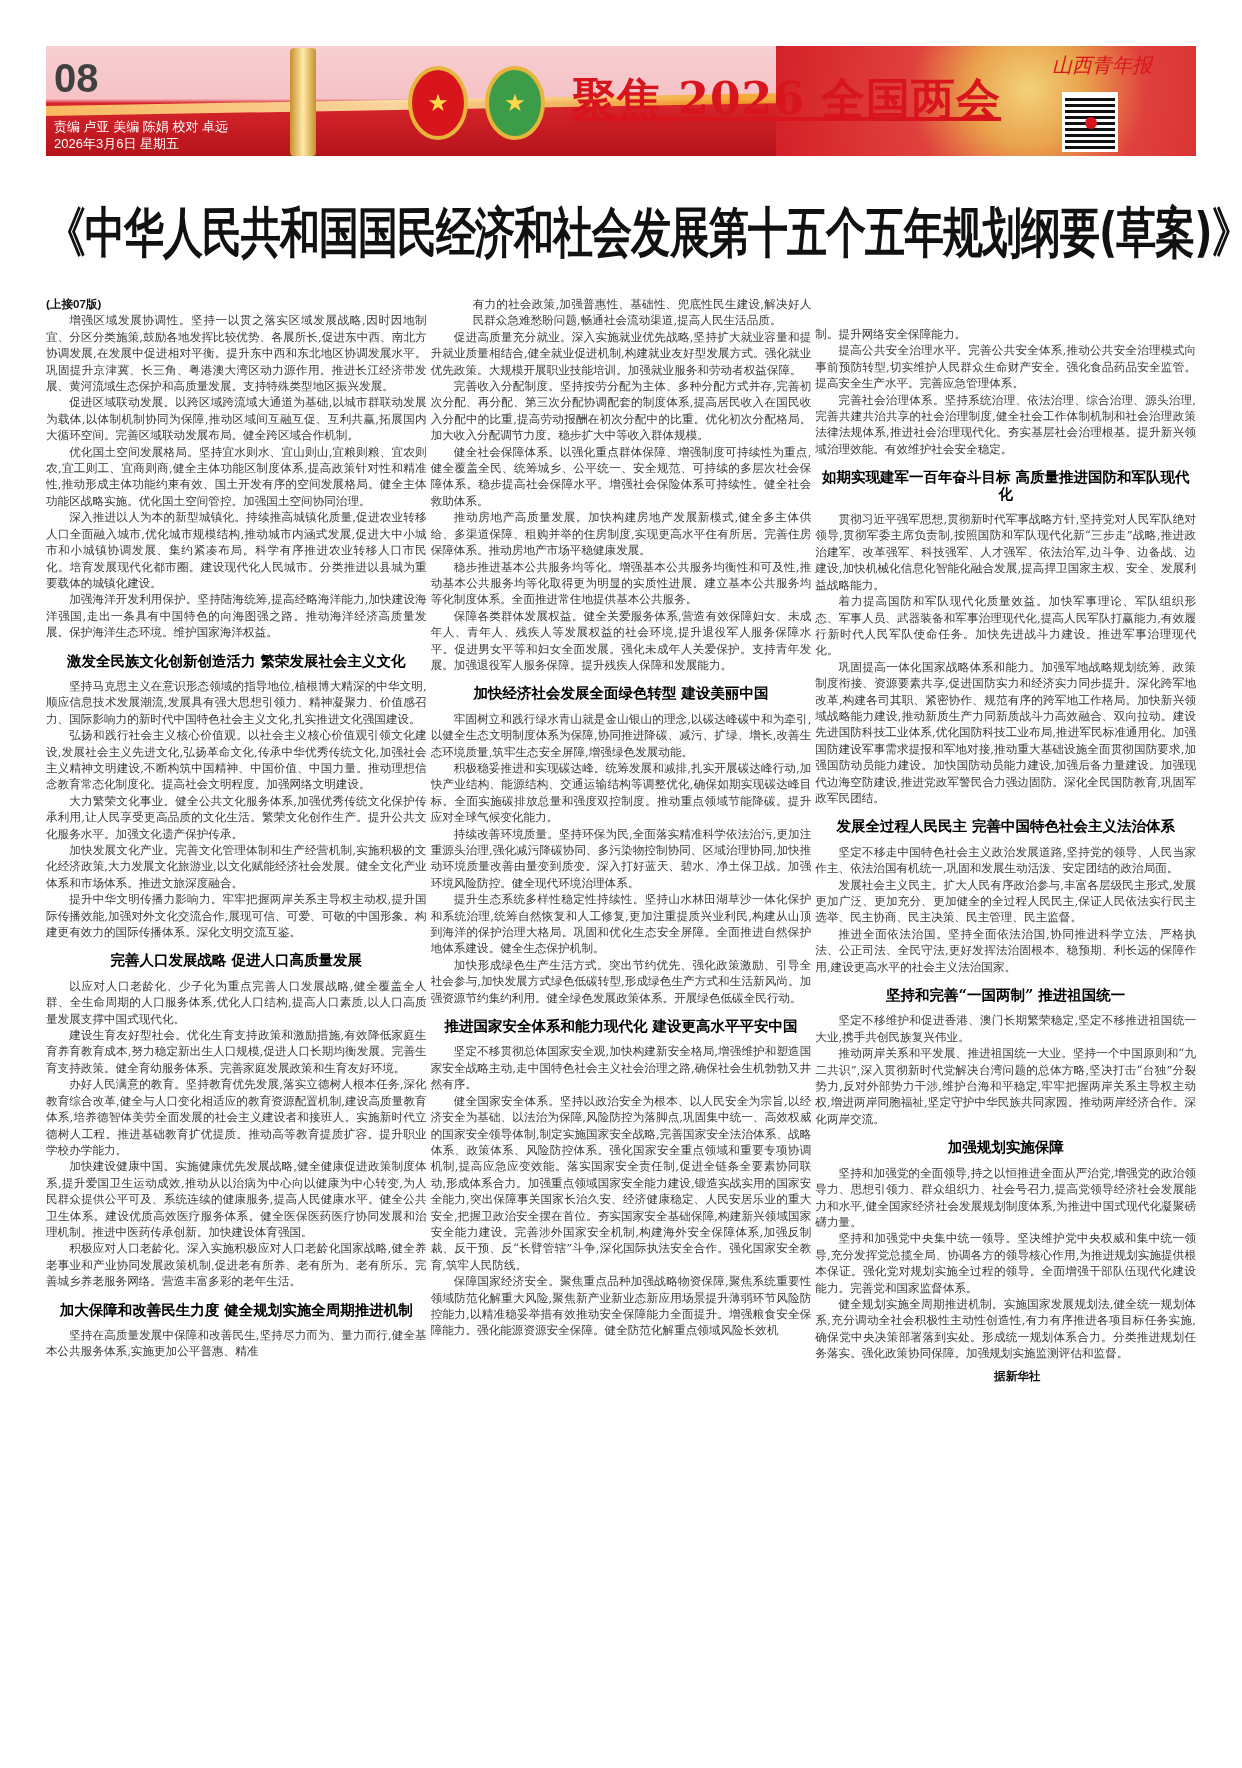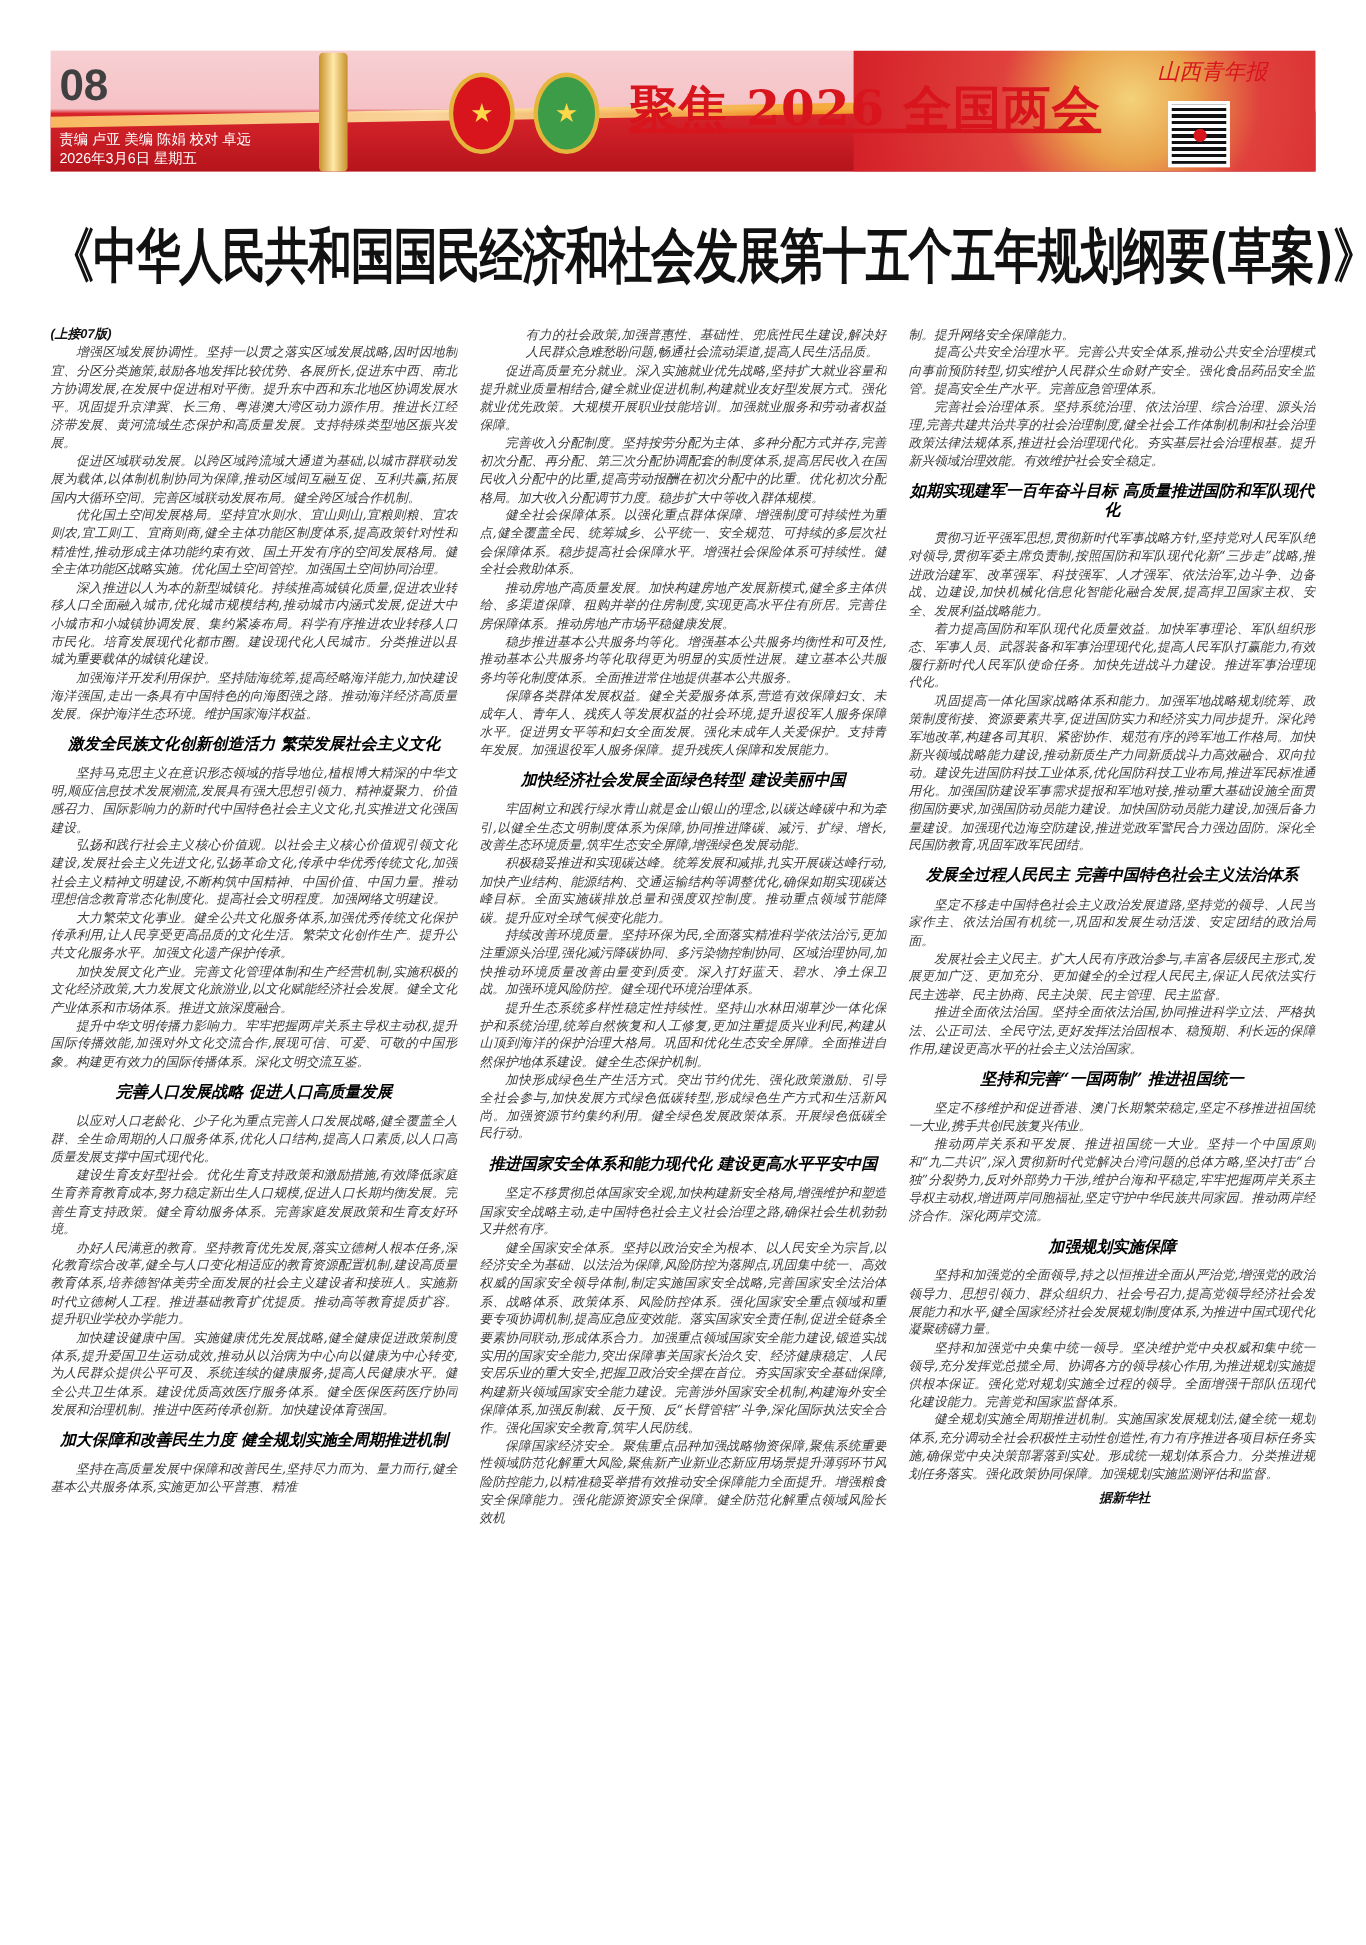--- a/index.html
+++ b/index.html
@@ -26,21 +26,21 @@
   .emblem.e1 { left: 408px; }
   .emblem.e2 { left: 485px; background: #3d9c48; }
   .banner-title { position: absolute; left: 572px; top: 70px; font-family: "DejaVu Serif", serif; font-weight: bold; font-size: 44px; color: #d8141c; letter-spacing: 1px; text-decoration: underline; }
   .logo { position: absolute; left: 1052px; top: 52px; font-family: "DejaVu Serif", serif; font-style: italic; font-size: 20px; color: #d8141c; }
   .qr { position: absolute; left: 1062px; top: 92px; width: 56px; height: 60px; background:
     repeating-linear-gradient(0deg,#111 0 3px,#fff 3px 6px), #fff; border: 3px solid #fff; }
   .qr::after { content:""; position:absolute; left:20px; top:22px; width:12px; height:12px; border-radius:50%; background:#d8141c; }
 
   .headline { position: absolute; left: 46px; top: 196px; width: 1150px; text-align: center; font-family: "DejaVu Sans", sans-serif; font-weight: bold; font-size: 40px; color: #111; letter-spacing: -1px; transform: scaleY(1.35); transform-origin: top; white-space: nowrap; }
 
-  .columns { position: absolute; left: 46px; top: 296px; width: 1150px; height: 1440px; display: flex; gap: 20px; font-style: italic; }
+  .columns { position: absolute; left: 46px; top: 296px; width: 1150px; height: 1440px; display: flex; gap: 4px; }
   .col { flex: 1; font-size: 11.6px; line-height: 16.4px; color: #3a3a3a; text-align: justify; overflow: hidden; }
   .col p { text-indent: 2em; }
   .col .cont { text-indent: 0; font-family: "Liberation Sans", sans-serif; font-weight: bold; color: #111; }
   .col h3 { font-size: 14.5px; font-weight: bold; color: #000000; text-align: center; margin: 12px 0 9px; letter-spacing: 0; font-family: "DejaVu Serif", serif; }
   .source { text-align: center; font-family: "Liberation Sans", sans-serif; font-weight: bold; color: #111; margin-top: 6px; }
 </style>
 </head>
 <body>
 
 <div class="banner">
@@ -73,20 +73,21 @@
       <p>坚持马克思主义在意识形态领域的指导地位,植根博大精深的中华文明,顺应信息技术发展潮流,发展具有强大思想引领力、精神凝聚力、价值感召力、国际影响力的新时代中国特色社会主义文化,扎实推进文化强国建设。</p>
       <p>弘扬和践行社会主义核心价值观。以社会主义核心价值观引领文化建设,发展社会主义先进文化,弘扬革命文化,传承中华优秀传统文化,加强社会主义精神文明建设,不断构筑中国精神、中国价值、中国力量。推动理想信念教育常态化制度化。提高社会文明程度。加强网络文明建设。</p>
       <p>大力繁荣文化事业。健全公共文化服务体系,加强优秀传统文化保护传承利用,让人民享受更高品质的文化生活。繁荣文化创作生产。提升公共文化服务水平。加强文化遗产保护传承。</p>
       <p>加快发展文化产业。完善文化管理体制和生产经营机制,实施积极的文化经济政策,大力发展文化旅游业,以文化赋能经济社会发展。健全文化产业体系和市场体系。推进文旅深度融合。</p>
       <p>提升中华文明传播力影响力。牢牢把握两岸关系主导权主动权,提升国际传播效能,加强对外文化交流合作,展现可信、可爱、可敬的中国形象。构建更有效力的国际传播体系。深化文明交流互鉴。</p>
       <h3>完善人口发展战略  促进人口高质量发展</h3>
       <p>以应对人口老龄化、少子化为重点完善人口发展战略,健全覆盖全人群、全生命周期的人口服务体系,优化人口结构,提高人口素质,以人口高质量发展支撑中国式现代化。</p>
       <p>建设生育友好型社会。优化生育支持政策和激励措施,有效降低家庭生育养育教育成本,努力稳定新出生人口规模,促进人口长期均衡发展。完善生育支持政策。健全育幼服务体系。完善家庭发展政策和生育友好环境。</p>
       <p>办好人民满意的教育。坚持教育优先发展,落实立德树人根本任务,深化教育综合改革,健全与人口变化相适应的教育资源配置机制,建设高质量教育体系,培养德智体美劳全面发展的社会主义建设者和接班人。实施新时代立德树人工程。推进基础教育扩优提质。推动高等教育提质扩容。提升职业学校办学能力。</p>
       <p>加快建设健康中国。实施健康优先发展战略,健全健康促进政策制度体系,提升爱国卫生运动成效,推动从以治病为中心向以健康为中心转变,为人民群众提供公平可及、系统连续的健康服务,提高人民健康水平。健全公共卫生体系。建设优质高效医疗服务体系。健全医保医药医疗协同发展和治理机制。推进中医药传承创新。加快建设体育强国。</p>
+      <p>积极应对人口老龄化。深入实施积极应对人口老龄化国家战略,健全养老事业和产业协同发展政策机制,促进老有所养、老有所为、老有所乐。完善城乡养老服务网络。营造丰富多彩的老年生活。</p>
       <h3>加大保障和改善民生力度  健全规划实施全周期推进机制</h3>
       <p>坚持在高质量发展中保障和改善民生,坚持尽力而为、量力而行,健全基本公共服务体系,实施更加公平普惠、精准</p>
     </div>
   <div class="col" id="col1">
       <p style="text-indent: 0px; margin-left: 42px;">有力的社会政策,加强普惠性、基础性、兜底性民生建设,解决好人民群众急难愁盼问题,畅通社会流动渠道,提高人民生活品质。</p>
       <p>促进高质量充分就业。深入实施就业优先战略,坚持扩大就业容量和提升就业质量相结合,健全就业促进机制,构建就业友好型发展方式。强化就业优先政策。大规模开展职业技能培训。加强就业服务和劳动者权益保障。</p>
       <p>完善收入分配制度。坚持按劳分配为主体、多种分配方式并存,完善初次分配、再分配、第三次分配协调配套的制度体系,提高居民收入在国民收入分配中的比重,提高劳动报酬在初次分配中的比重。优化初次分配格局。加大收入分配调节力度。稳步扩大中等收入群体规模。</p>
       <p>健全社会保障体系。以强化重点群体保障、增强制度可持续性为重点,健全覆盖全民、统筹城乡、公平统一、安全规范、可持续的多层次社会保障体系。稳步提高社会保障水平。增强社会保险体系可持续性。健全社会救助体系。</p>
       <p>推动房地产高质量发展。加快构建房地产发展新模式,健全多主体供给、多渠道保障、租购并举的住房制度,实现更高水平住有所居。完善住房保障体系。推动房地产市场平稳健康发展。</p>
       <p>稳步推进基本公共服务均等化。增强基本公共服务均衡性和可及性,推动基本公共服务均等化取得更为明显的实质性进展。建立基本公共服务均等化制度体系。全面推进常住地提供基本公共服务。</p>
@@ -96,21 +97,21 @@
       <p>积极稳妥推进和实现碳达峰。统筹发展和减排,扎实开展碳达峰行动,加快产业结构、能源结构、交通运输结构等调整优化,确保如期实现碳达峰目标。全面实施碳排放总量和强度双控制度。推动重点领域节能降碳。提升应对全球气候变化能力。</p>
       <p>持续改善环境质量。坚持环保为民,全面落实精准科学依法治污,更加注重源头治理,强化减污降碳协同、多污染物控制协同、区域治理协同,加快推动环境质量改善由量变到质变。深入打好蓝天、碧水、净土保卫战。加强环境风险防控。健全现代环境治理体系。</p>
       <p>提升生态系统多样性稳定性持续性。坚持山水林田湖草沙一体化保护和系统治理,统筹自然恢复和人工修复,更加注重提质兴业利民,构建从山顶到海洋的保护治理大格局。巩固和优化生态安全屏障。全面推进自然保护地体系建设。健全生态保护机制。</p>
       <p>加快形成绿色生产生活方式。突出节约优先、强化政策激励、引导全社会参与,加快发展方式绿色低碳转型,形成绿色生产方式和生活新风尚。加强资源节约集约利用。健全绿色发展政策体系。开展绿色低碳全民行动。</p>
       <h3>推进国家安全体系和能力现代化  建设更高水平平安中国</h3>
       <p>坚定不移贯彻总体国家安全观,加快构建新安全格局,增强维护和塑造国家安全战略主动,走中国特色社会主义社会治理之路,确保社会生机勃勃又井然有序。</p>
       <p>健全国家安全体系。坚持以政治安全为根本、以人民安全为宗旨,以经济安全为基础、以法治为保障,风险防控为落脚点,巩固集中统一、高效权威的国家安全领导体制,制定实施国家安全战略,完善国家安全法治体系、战略体系、政策体系、风险防控体系。强化国家安全重点领域和重要专项协调机制,提高应急应变效能。落实国家安全责任制,促进全链条全要素协同联动,形成体系合力。加强重点领域国家安全能力建设,锻造实战实用的国家安全能力,突出保障事关国家长治久安、经济健康稳定、人民安居乐业的重大安全,把握卫政治安全摆在首位。夯实国家安全基础保障,构建新兴领域国家安全能力建设。完善涉外国家安全机制,构建海外安全保障体系,加强反制裁、反干预、反“长臂管辖”斗争,深化国际执法安全合作。强化国家安全教育,筑牢人民防线。</p>
       <p>保障国家经济安全。聚焦重点品种加强战略物资保障,聚焦系统重要性领域防范化解重大风险,聚焦新产业新业态新应用场景提升薄弱环节风险防控能力,以精准稳妥举措有效推动安全保障能力全面提升。增强粮食安全保障能力。强化能源资源安全保障。健全防范化解重点领域风险长效机</p>
     </div>
   <div class="col" id="col2">
-      <p style="text-indent: 0px;">制。提升网络安全保障能力。</p>
+      <p style="text-indent: 0px; margin-top: 30px;">制。提升网络安全保障能力。</p>
       <p>提高公共安全治理水平。完善公共安全体系,推动公共安全治理模式向事前预防转型,切实维护人民群众生命财产安全。强化食品药品安全监管。提高安全生产水平。完善应急管理体系。</p>
       <p>完善社会治理体系。坚持系统治理、依法治理、综合治理、源头治理,完善共建共治共享的社会治理制度,健全社会工作体制机制和社会治理政策法律法规体系,推进社会治理现代化。夯实基层社会治理根基。提升新兴领域治理效能。有效维护社会安全稳定。</p>
       <h3>如期实现建军一百年奋斗目标  高质量推进国防和军队现代化</h3>
       <p>贯彻习近平强军思想,贯彻新时代军事战略方针,坚持党对人民军队绝对领导,贯彻军委主席负责制,按照国防和军队现代化新“三步走”战略,推进政治建军、改革强军、科技强军、人才强军、依法治军,边斗争、边备战、边建设,加快机械化信息化智能化融合发展,提高捍卫国家主权、安全、发展利益战略能力。</p>
       <p>着力提高国防和军队现代化质量效益。加快军事理论、军队组织形态、军事人员、武器装备和军事治理现代化,提高人民军队打赢能力,有效履行新时代人民军队使命任务。加快先进战斗力建设。推进军事治理现代化。</p>
       <p>巩固提高一体化国家战略体系和能力。加强军地战略规划统筹、政策制度衔接、资源要素共享,促进国防实力和经济实力同步提升。深化跨军地改革,构建各司其职、紧密协作、规范有序的跨军地工作格局。加快新兴领域战略能力建设,推动新质生产力同新质战斗力高效融合、双向拉动。建设先进国防科技工业体系,优化国防科技工业布局,推进军民标准通用化。加强国防建设军事需求提报和军地对接,推动重大基础设施全面贯彻国防要求,加强国防动员能力建设。加快国防动员能力建设,加强后备力量建设。加强现代边海空防建设,推进党政军警民合力强边固防。深化全民国防教育,巩固军政军民团结。</p>
       <h3>发展全过程人民民主  完善中国特色社会主义法治体系</h3>
       <p>坚定不移走中国特色社会主义政治发展道路,坚持党的领导、人民当家作主、依法治国有机统一,巩固和发展生动活泼、安定团结的政治局面。</p>
       <p>发展社会主义民主。扩大人民有序政治参与,丰富各层级民主形式,发展更加广泛、更加充分、更加健全的全过程人民民主,保证人民依法实行民主选举、民主协商、民主决策、民主管理、民主监督。</p>
       <p>推进全面依法治国。坚持全面依法治国,协同推进科学立法、严格执法、公正司法、全民守法,更好发挥法治固根本、稳预期、利长远的保障作用,建设更高水平的社会主义法治国家。</p>

